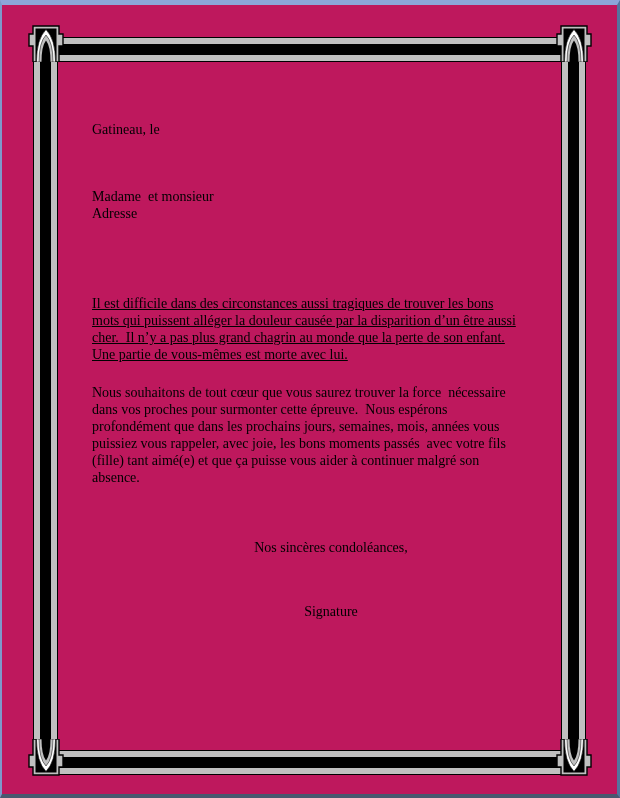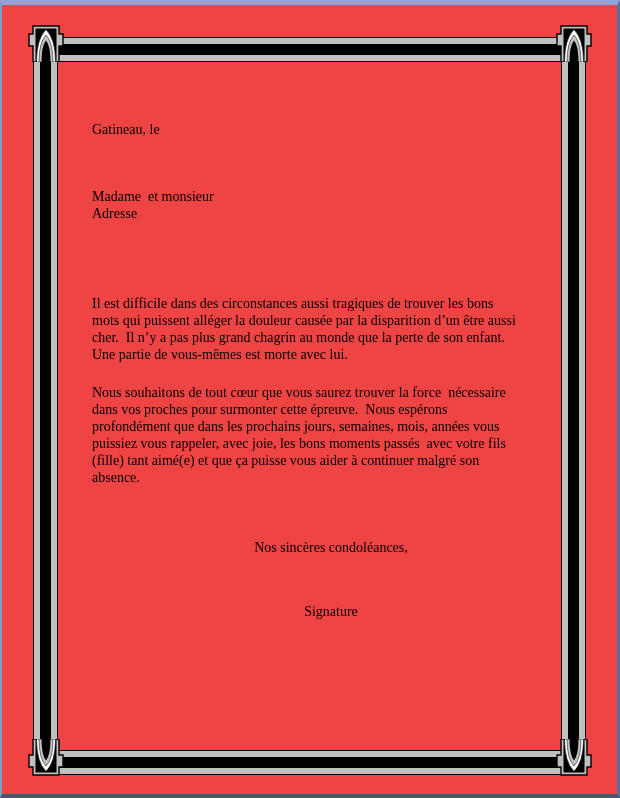--- a/index.html
+++ b/index.html
@@ -8,21 +8,21 @@
     --edge-top:#8ca6d9;
     --edge-left:#7e99cb;
     --edge-right:#54749e;
     --edge-bottom:#49586f;
   }
   html,body{margin:0;padding:0;background:#fff;}
   .page{
     position:relative;
     width:620px;height:798px;
     box-sizing:border-box;
-    background:#ef4444;
+    background:#be185d;
     border-top:5px solid var(--edge-top);
     border-left:2px solid var(--edge-left);
     border-right:3px solid var(--edge-right);
     border-bottom:4px solid var(--edge-bottom);
     overflow:hidden;
     font-family:"Liberation Serif","DejaVu Serif",serif;
     color:var(--ink);
   }
   
   .layer{position:absolute;left:-2px;top:-5px;width:620px;height:798px;}
@@ -55,21 +55,21 @@
   
   .tblock{
     position:absolute;left:92px;width:478px;
     font-size:14px;line-height:17px;
     white-space:pre-wrap;
   }
   .tblock.bold{font-weight:bold;letter-spacing:.2px;}
   .b-date{top:121px;}
   .b-recipient{top:188px;}
   .b-subject{top:252px;}
-  .b-para1{top:295px;}
+  .b-para1{top:295px;text-decoration:underline;}
   .b-para2{top:384px;}
   .b-closing{top:539px;text-align:center;}
   .b-signature{top:603px;text-align:center;}
 </style>
 </head>
 <body>
 
 <svg width="0" height="0" style="position:absolute">
   <defs>
     <g id="arch-ornament">

